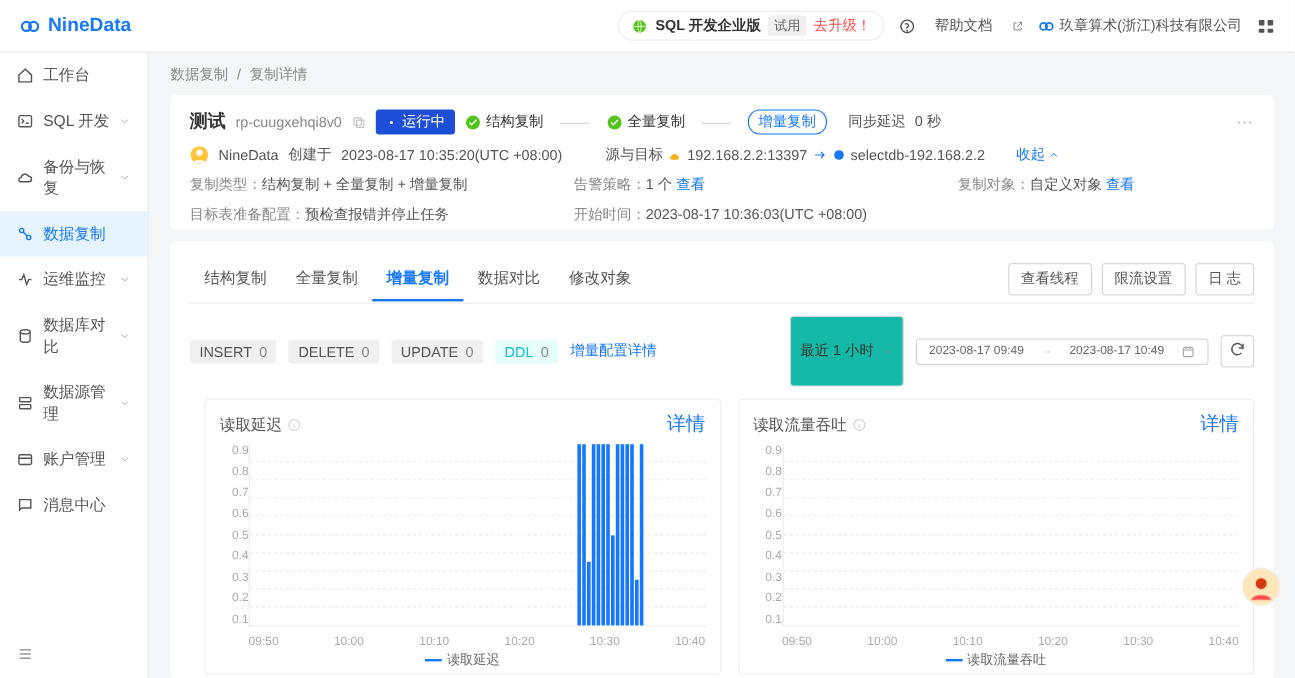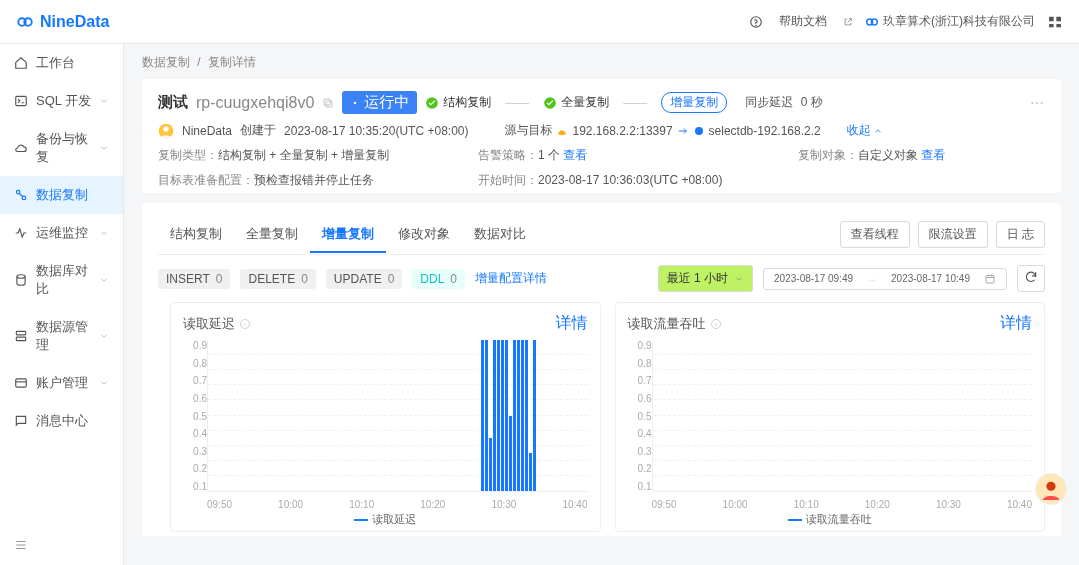--- a/index.html
+++ b/index.html
@@ -26,23 +26,23 @@
     .sidebar-footer { margin-top: auto; padding: 10px 14px; }
     .collapse-icon { width: 14px; height: 14px; opacity: .5; }
 
     .main { flex: 1; overflow: auto; padding: 10px 18px; }
     .breadcrumb { color: #888; font-size: 12px; margin-bottom: 8px; }
     .breadcrumb .sep { margin: 0 4px; }
     .panel { background: #fff; border-radius: 4px; padding: 12px 16px 4px; margin-bottom: 10px; }
 
     .header-row1 { display: flex; align-items: center; gap: 8px; margin-bottom: 8px; }
     .title-text { font-size: 15px; font-weight: 600; }
-    .task-id { color: #888; font-size: 16px; }
+    .task-id { color: #888; font-size: 12px; }
     .copy-icon { width: 12px; height: 12px; opacity: .5; cursor: pointer; }
-    .run-tag { background: #3b82f6; color: #fff; border-radius: 3px; padding: 2px 8px; font-size: 15px; display: inline-flex; align-items: center; gap: 4px; }
+    .run-tag { background: #1d4ed8; color: #fff; border-radius: 3px; padding: 2px 8px; font-size: 12px; display: inline-flex; align-items: center; gap: 4px; }
     .step { display: inline-flex; align-items: center; gap: 4px; font-size: 12px; }
     .step-check { width: 14px; height: 14px; }
     .step-dash { color: #ccc; margin: 0 6px; }
     .step-pill { border: 1px solid #1677ff; color: #1677ff; border-radius: 10px; padding: 1px 8px; }
     .more-icon { margin-left: auto; width: 16px; height: 16px; opacity: .5; cursor: pointer; }
     .header-row2 { display: flex; align-items: center; gap: 8px; margin-bottom: 8px; color: #555; }
     .avatar-icon { width: 16px; height: 16px; border-radius: 50%; }
     .row2-src { margin-left: 28px; display: inline-flex; align-items: center; gap: 4px; }
     .db-icon { width: 12px; height: 12px; }
     .arrow-icon { width: 12px; height: 12px; color: #1677ff; }
@@ -56,21 +56,21 @@
     .tab.active { color: #1677ff; border-bottom-color: #1677ff; font-weight: 600; }
     .tabs-actions { margin-left: auto; display: flex; gap: 8px; padding: 6px 0; }
     .btn { background: #fff; border: 1px solid #d9d9d9; border-radius: 3px; padding: 4px 10px; cursor: pointer; font-size: 12px; color: #555; }
 
     .stats-row { display: flex; align-items: center; gap: 10px; padding: 10px 0; }
     .stat-tag { background: #f0f0f0; border-radius: 3px; padding: 3px 8px; font-size: 12px; color: #555; display: inline-flex; gap: 6px; }
     .stat-tag.ddl { background: #e6fffb; color: #13c2c2; }
     .stat-tag .num { color: #888; }
     .stats-link { color: #1677ff; cursor: pointer; font-size: 12px; }
     .stats-right { margin-left: auto; display: flex; align-items: center; gap: 10px; }
-    .select-like { display: inline-flex; align-items: center; border: 1px solid #d9d9d9; border-radius: 3px; padding: 4px 8px; font-size: 12px; gap: 6px; background: #bef264; }
+    .select-like { display: inline-flex; align-items: center; border: 1px solid #d9d9d9; border-radius: 3px; padding: 20px 8px; font-size: 12px; gap: 6px; background: #14b8a6; }
     .date-range { display: inline-flex; align-items: center; border: 1px solid #d9d9d9; border-radius: 3px; padding: 4px 10px; font-size: 10px; gap: 14px; background: #fff; color: #666; }
     .refresh-btn { border: 1px solid #d9d9d9; border-radius: 3px; padding: 4px 6px; background: #fff; cursor: pointer; }
 
     .charts-row { display: grid; grid-template-columns: 1fr 1fr; gap: 14px; margin-left: 12px; }
     .chart-card { border: 1px solid #eee; border-radius: 4px; padding: 10px 12px 4px; }
     .chart-head { display: flex; align-items: center; gap: 4px; margin-bottom: 6px; }
     .chart-title { font-size: 13px; color: #555; }
     .info-icon { width: 12px; height: 12px; opacity: .45; }
     .chart-detail { margin-left: auto; color: #1677ff; cursor: pointer; font-size: 16px; }
     .chart-area { position: relative; height: 170px; display: flex; }
@@ -91,20 +91,29 @@
 <div class="topbar">
   <div class="logo">
     <svg class="logo-icon" viewBox="0 0 24 24" fill="none" stroke="#1677ff" stroke-width="2.5">
         <circle cx="8" cy="12" r="5"></circle>
         <circle cx="16" cy="12" r="5"></circle>
       </svg>
     <span>NineData</span>
   </div>
   <div class="topbar-spacer"></div>
   <div class="topbar-right">
+    <div class="upgrade-pill">
+      <svg class="globe-icon" viewBox="0 0 24 24">
+          <circle cx="12" cy="12" r="9" fill="#52c41a"></circle>
+          <path d="M4 12h16M12 3c3 3 3 15 0 18M12 3c-3 3-3 15 0 18" stroke="#fff" stroke-width="1.2" fill="none"></path>
+        </svg>
+      <span style="font-weight:600;">SQL 开发企业版</span>
+      <span class="trial-tag">试用</span>
+      <span class="upgrade-link">去升级！</span>
+    </div>
     <div class="help-link">
       <svg width="14" height="14" viewBox="0 0 24 24" fill="none" stroke="#555" stroke-width="2">
           <circle cx="12" cy="12" r="9"></circle>
           <path d="M9 9a3 3 0 015 2c0 2-3 2-3 4"></path>
           <circle cx="12" cy="18" r=".5" fill="#555"></circle>
         </svg>
       <span>帮助文档</span>
       <svg width="10" height="10" viewBox="0 0 24 24" fill="none" stroke="#888" stroke-width="2">
           <path d="M14 4h6v6M20 4l-9 9M19 14v5H5V5h5"></path>
         </svg>
@@ -298,22 +307,22 @@
         <div><span class="info-label">开始时间：</span><span>2023-08-17 10:36:03(UTC +08:00)</span></div>
         <div></div>
       </div>
     </div>
 
     <div class="panel">
       <div class="tabs-row">
         <div class="tab">结构复制</div>
         <div class="tab">全量复制</div>
         <div class="tab active">增量复制</div>
+        <div class="tab">数据对比</div>
         <div class="tab">修改对象</div>
-        <div class="tab">数据对比</div>
         <div class="tabs-actions">
           <button class="btn">查看线程</button>
           <button class="btn">限流设置</button>
           <button class="btn">日 志</button>
         </div>
       </div>
 
       <div class="stats-row">
         <span class="stat-tag">
             <span>INSERT</span>

